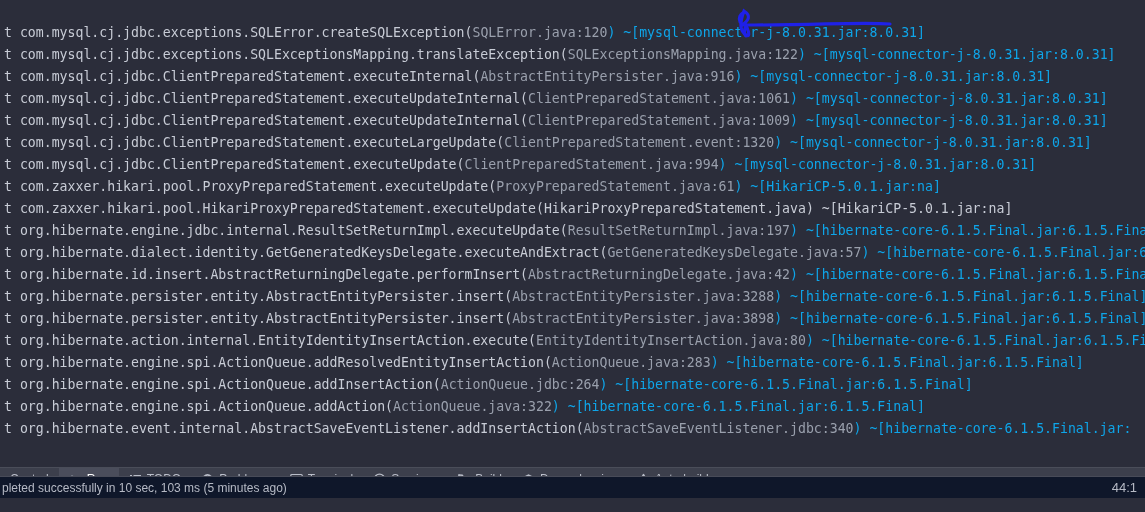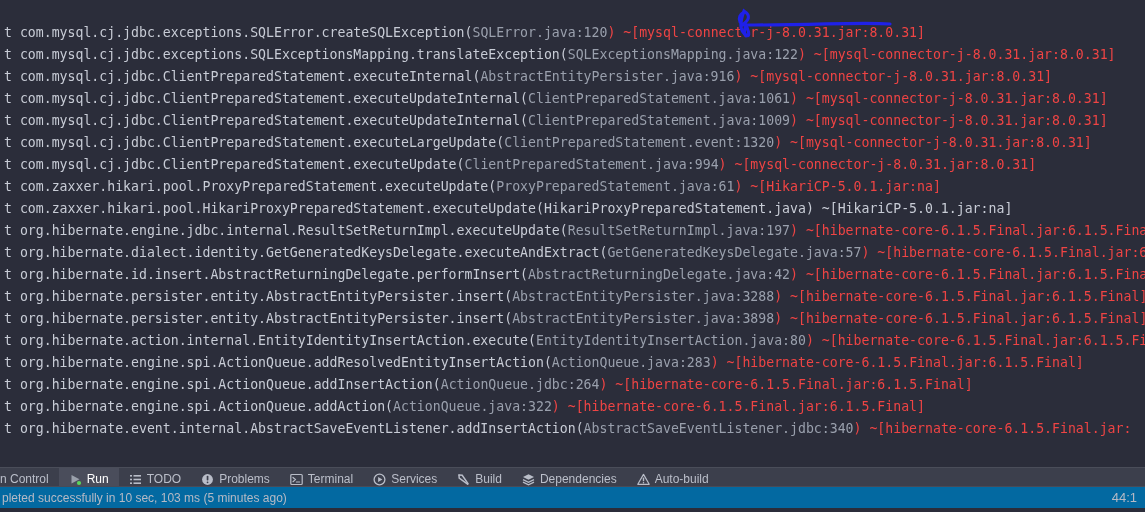--- a/index.html
+++ b/index.html
@@ -36,21 +36,21 @@
     padding-left: 4px;
     overflow: hidden;
   }
   .line .plain   { color: #c8ccd6; }
   .line .link    {
     color: #9aa0ad;
     text-decoration-color: #71757f;
     text-underline-offset: 2px;
     cursor: pointer;
   }
-  .line .jar     { color: #ef4444; }
+  .line .jar     { color: #0ea5e9; }
 
   
   #annotation {
     position: absolute;
     left: 700px;
     top: 0px;
     width: 260px;
     height: 46px;
     pointer-events: none;
   }
@@ -92,24 +92,24 @@
     justify-content: center;
     width: 13px;
     height: 13px;
     flex: none;
   }
 
   
   #statusbar {
     position: absolute;
     left: 0;
-    bottom: 4px;
+    bottom: 14px;
     width: 1145px;
     height: 22px;
-    background: #0369a1;
+    background: #0f172a;
     border-top: 1px solid #484b58;
     display: flex;
     align-items: center;
     justify-content: space-between;
     font-family: "Liberation Sans", sans-serif;
     font-size: 12px;
     color: #b6bac5;
     padding: 0 8px 0 2px;
     box-sizing: border-box;
   }

